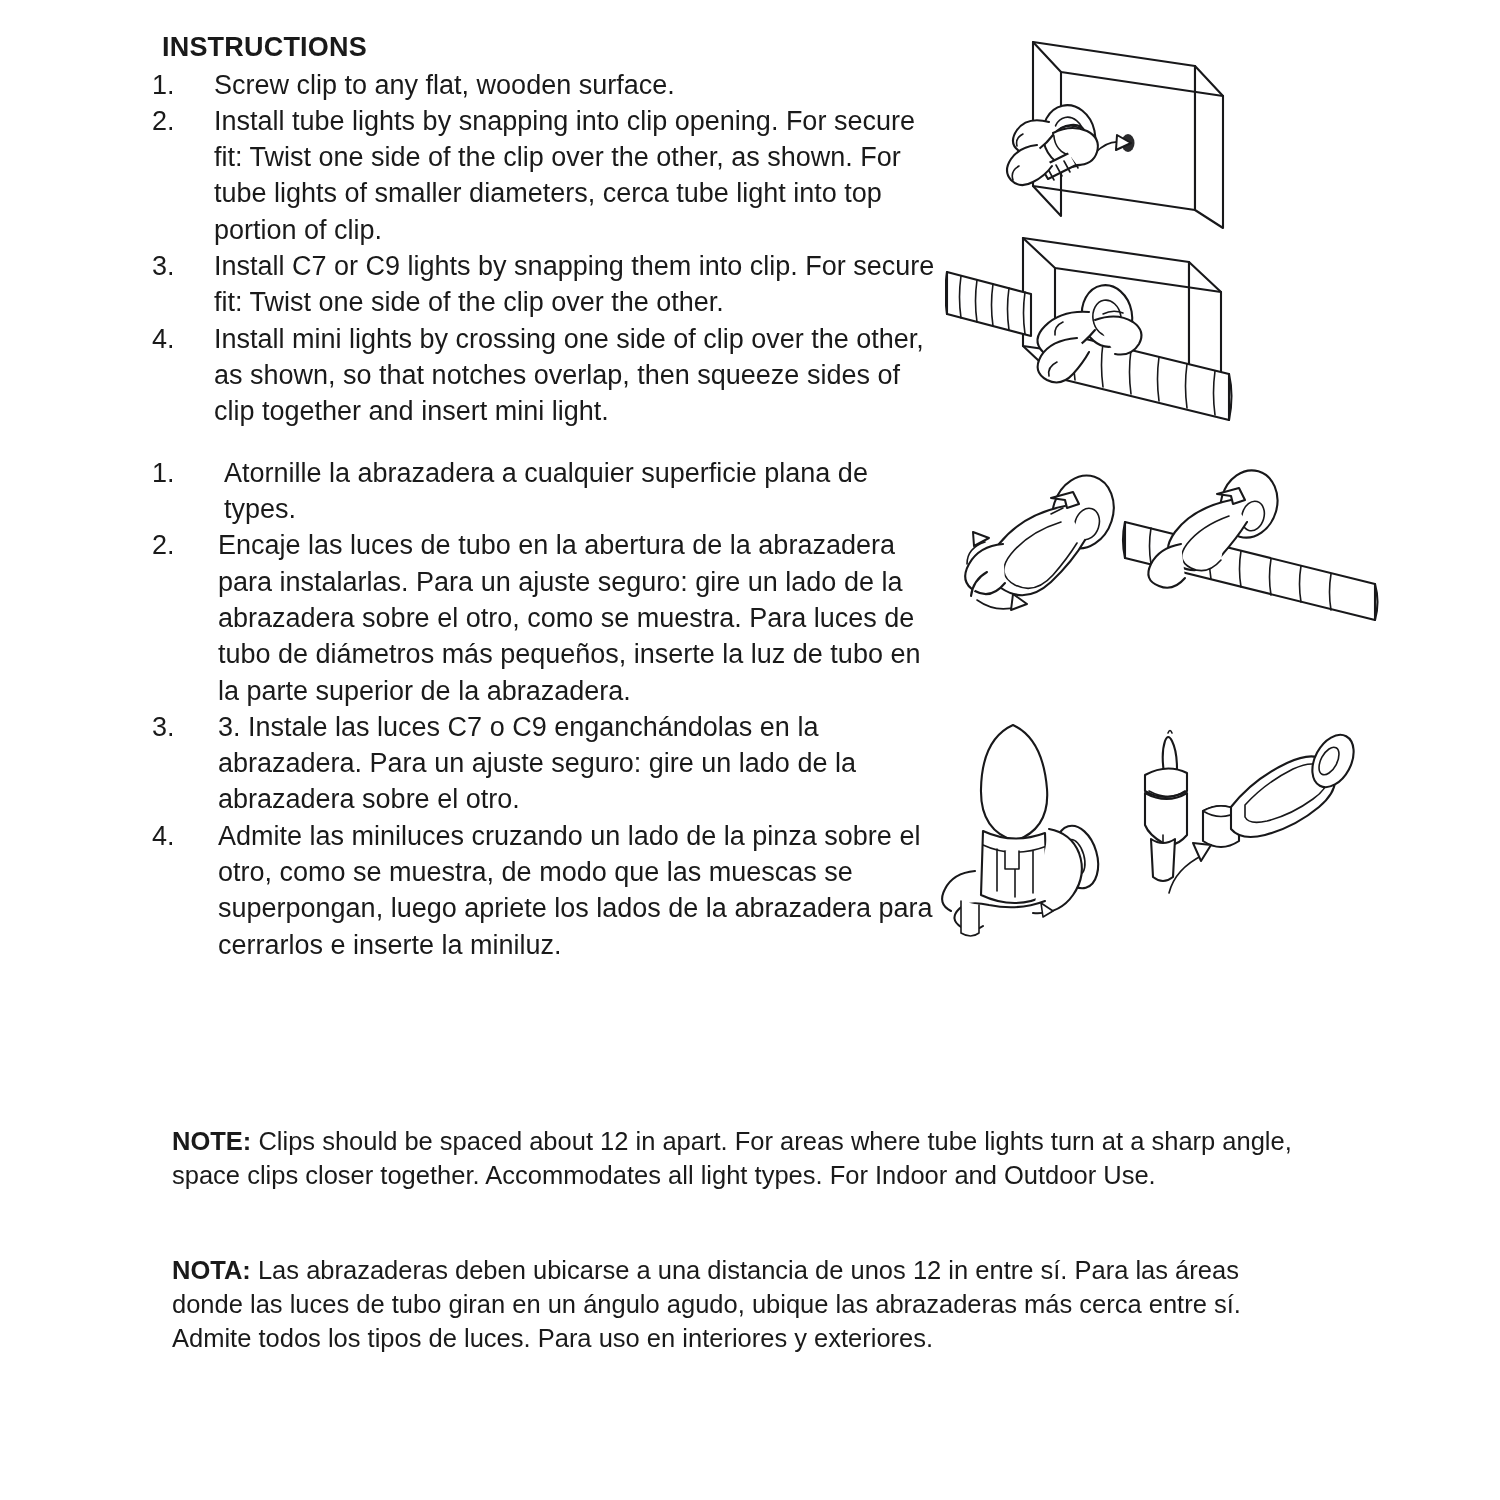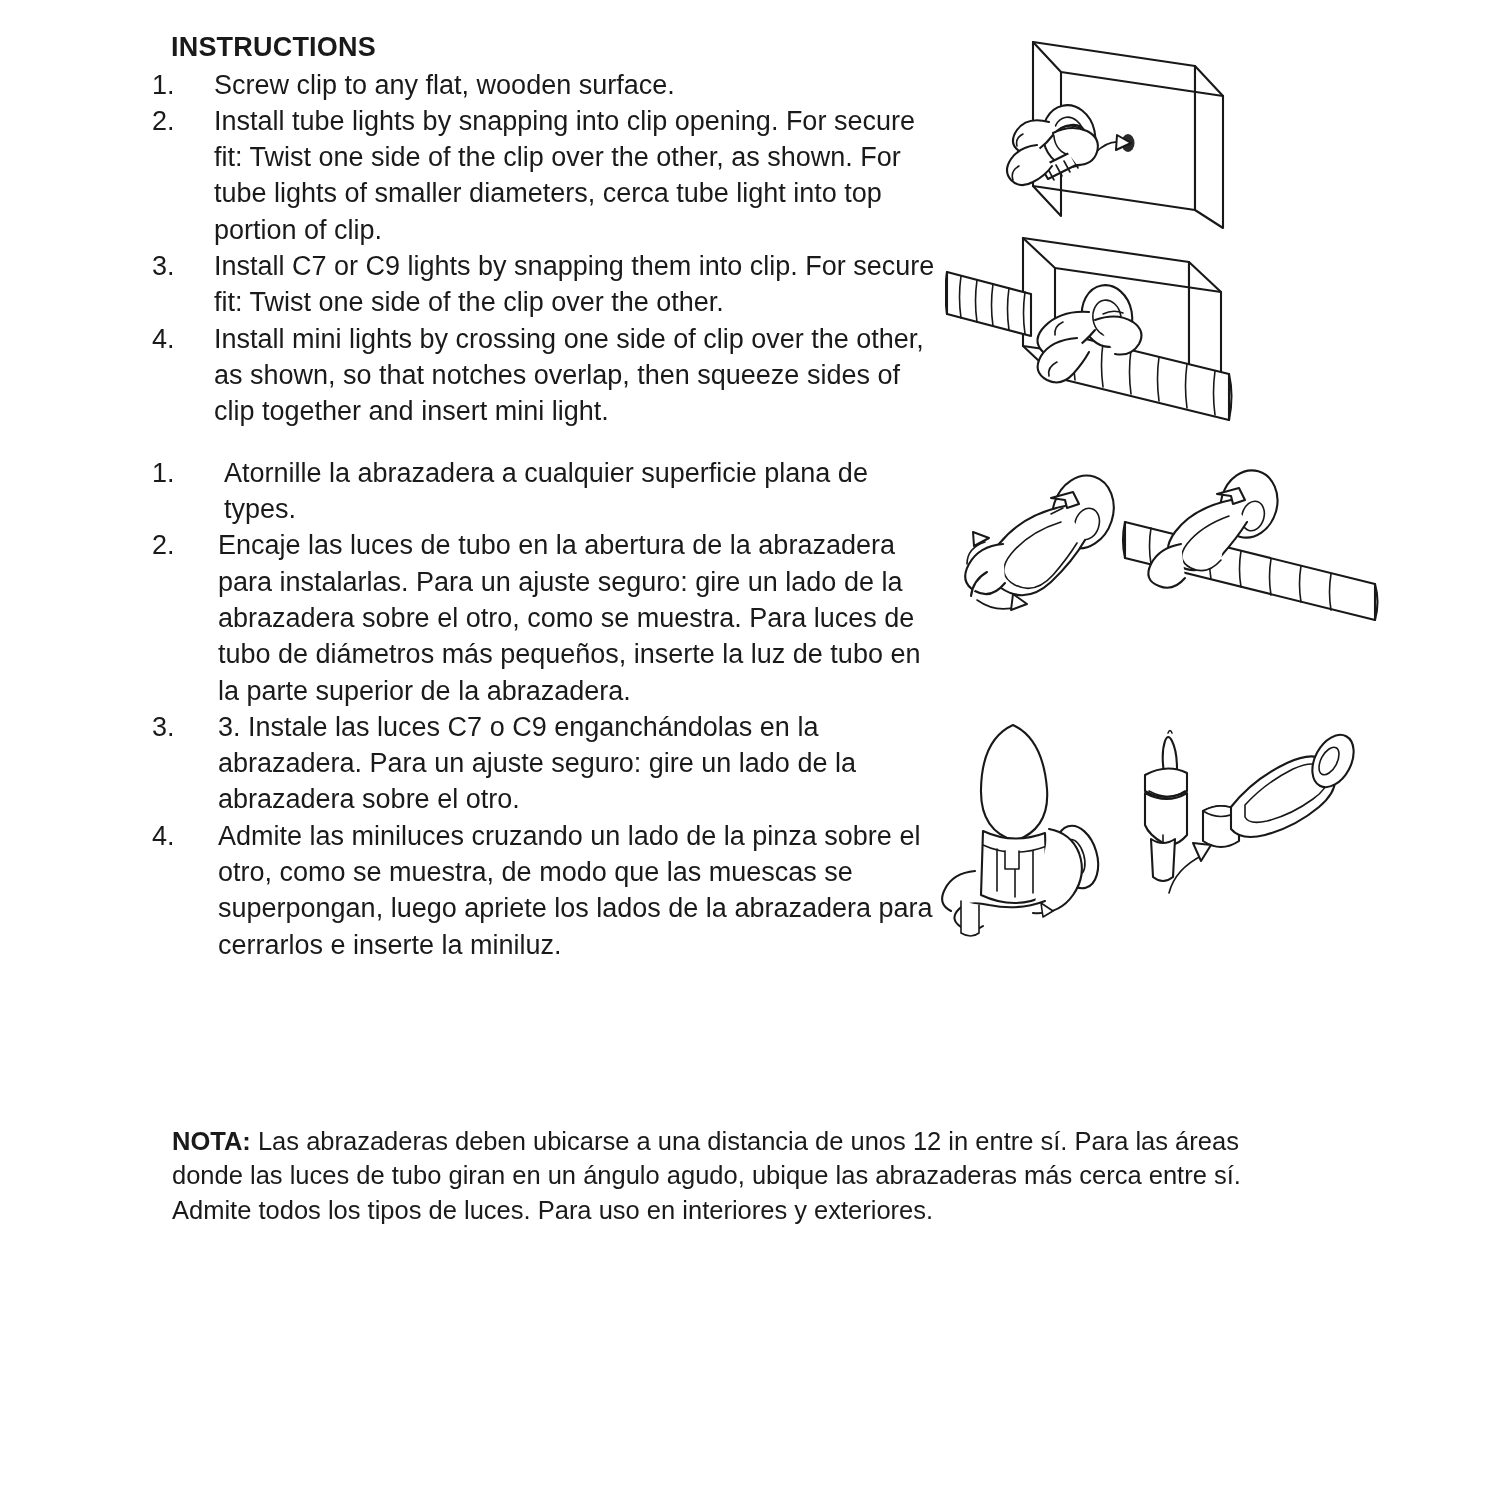--- a/index.html
+++ b/index.html
@@ -27,21 +27,21 @@
     left: 152px;
     top: 30px;
     width: 790px;
   }
 
   .section-heading {
     font-size: 27px;
     font-weight: bold;
     letter-spacing: 0.2px;
     line-height: 1.28;
-    margin: 0 0 2px 19px;
+    margin: 0 0 2px 10px;
   }
 
   .steps {
     list-style: none;
     margin: 0;
     padding: 0;
   }
   .step {
     display: flex;
     align-items: flex-start;
@@ -68,21 +68,21 @@
     position: absolute;
     left: 172px;
     top: 1124px;
     width: 1130px;
   }
   .note-block {
     font-size: 25.5px;
     line-height: 1.345;
     margin: 0;
   }
-  .note-block + .note-block { margin-top: 34px; text-align: center; }
+  .note-block + .note-block { margin-top: 60px; }
   .note-label { font-weight: bold; }
 
   
   .figures {
     position: absolute;
     left: 915px;
     top: 20px;
     width: 560px;
   }
   .figure { position: absolute; }
@@ -144,20 +144,23 @@
       </li>
       <li class="step">
         <span class="marker">4.</span>
         <span class="body">Admite las miniluces cruzando un lado de la pinza sobre el otro, como se muestra, de modo que las muescas se superpongan, luego apriete los lados de la abrazadera para cerrarlos e inserte la miniluz.</span>
       </li>
     </ul>
   </div>
 
   <div class="notes">
     <p class="note-block">
+      <span class="note-label">NOTE:</span><span> Clips should be spaced about 12 in apart. For areas where tube lights turn at a sharp angle, space clips closer together. Accommodates all light types. For Indoor and Outdoor Use.</span>
+    </p>
+    <p class="note-block">
       <span class="note-label">NOTA:</span><span> Las abrazaderas deben ubicarse a una distancia de unos 12 in entre sí. Para las áreas donde las luces de tubo giran en un ángulo agudo, ubique las abrazaderas más cerca entre sí. Admite todos los tipos de luces. Para uso en interiores y exteriores.</span>
     </p>
   </div>
 
   <div class="figures">
 
     <div class="figure fig1">
       <svg width="300" height="200" viewBox="0 0 300 200">
 
         <path class="ln-fill" d="M88 12 L250 36 L250 180 L88 156 Z"></path>

